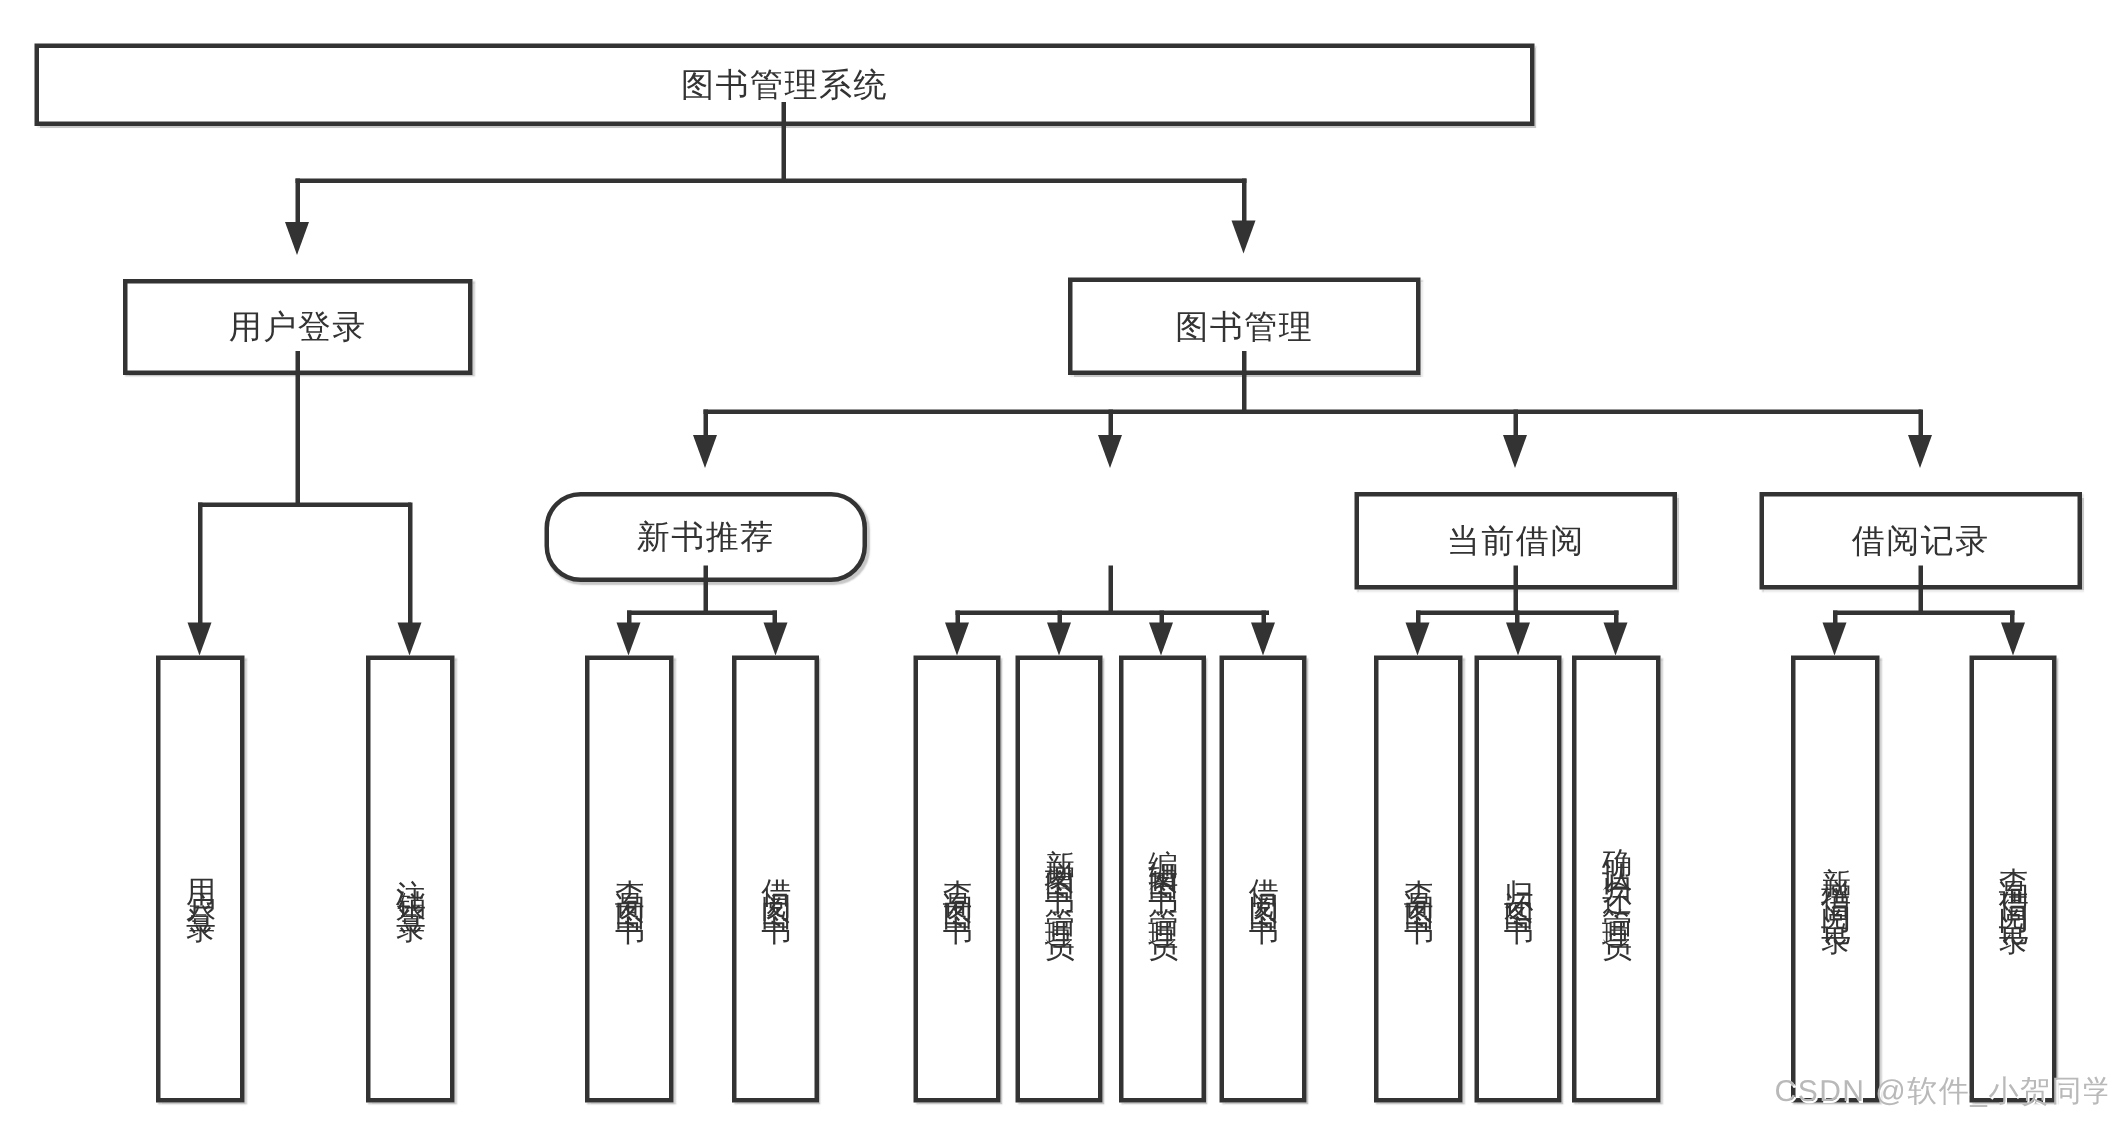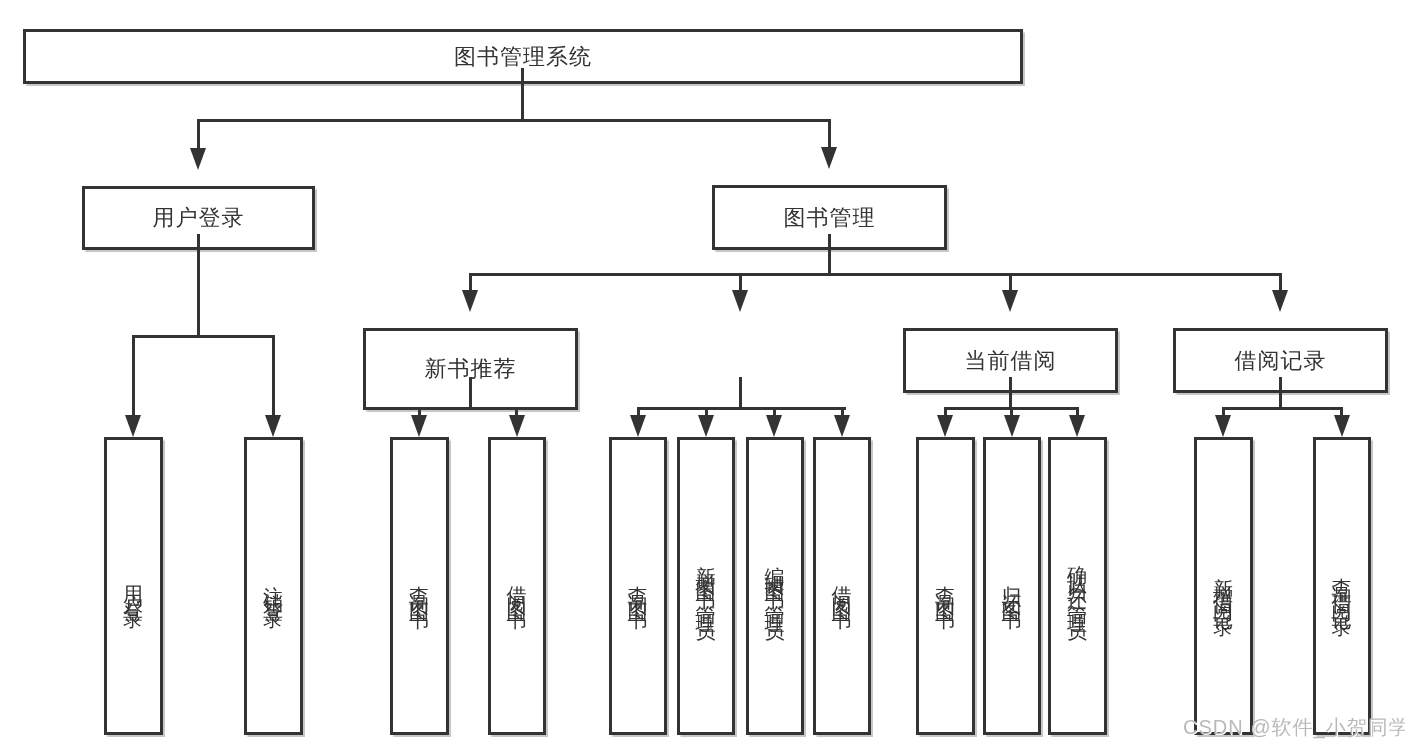--- a/index.html
+++ b/index.html
@@ -71,21 +71,21 @@
   <div class="hl" style="left:469px; top:273px; width:812px;"></div>
   <div class="vl" style="left:469px; top:273px; height:19px;"></div>
   <div class="arrow" style="left:462px; top:290px;"></div>
   <div class="vl" style="left:739px; top:273px; height:19px;"></div>
   <div class="arrow" style="left:732px; top:290px;"></div>
   <div class="vl" style="left:1009px; top:273px; height:19px;"></div>
   <div class="arrow" style="left:1002px; top:290px;"></div>
   <div class="vl" style="left:1279px; top:273px; height:19px;"></div>
   <div class="arrow" style="left:1272px; top:290px;"></div>
 
-  <div class="box" style="left:363px; top:312px; width:215px; height:82px;">
+  <div class="box" style="left:363px; top:312px; width:215px; height:60px;border-radius:24px;">
     <span>新书推荐</span>
   </div>
   <div class="box" style="left:903px; top:312px; width:215px; height:65px;">
     <span>当前借阅</span>
   </div>
   <div class="box" style="left:1173px; top:312px; width:215px; height:65px;">
     <span>借阅记录</span>
   </div>
 
   <div class="vl" style="left:469px; top:377px; height:32px;"></div>

